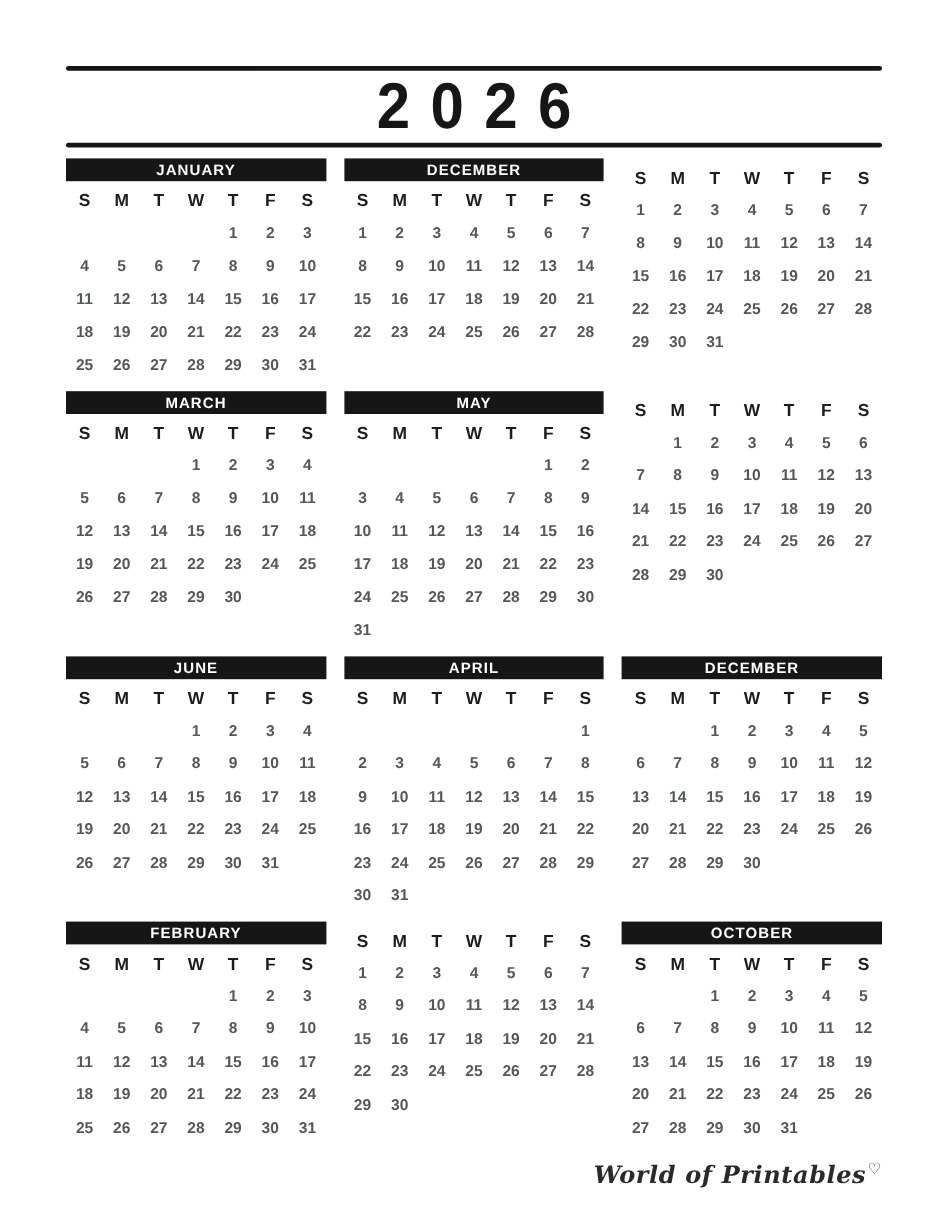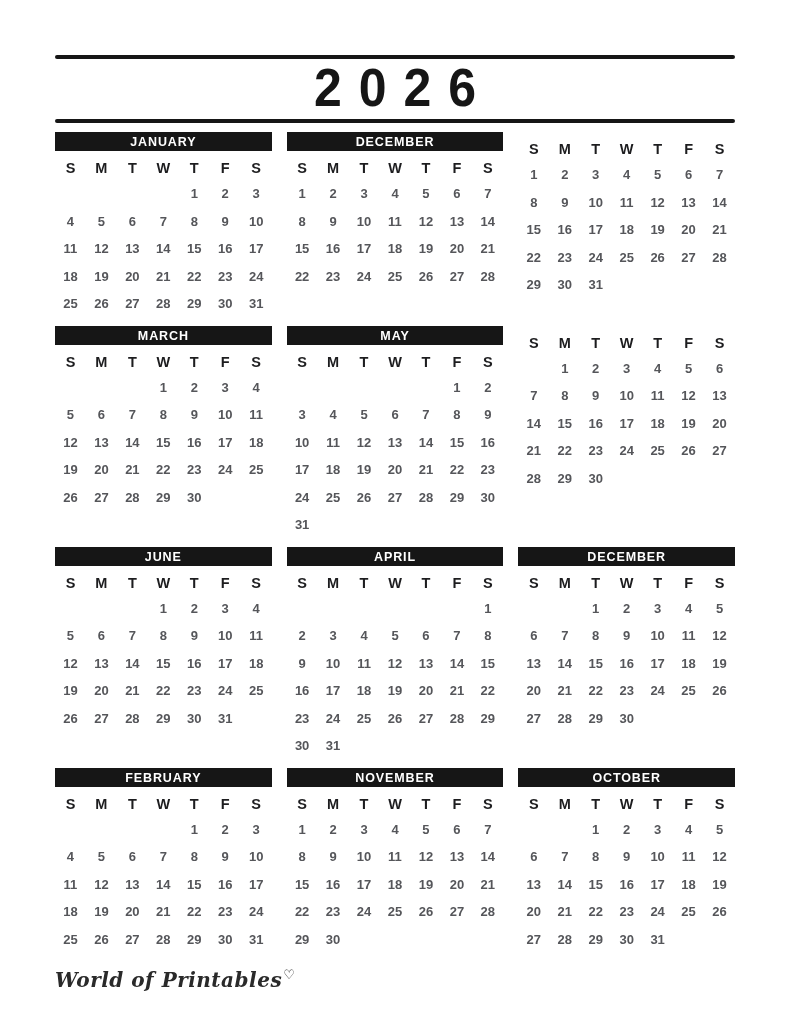--- a/index.html
+++ b/index.html
@@ -70,21 +70,21 @@
     text-align: center;
     font-size: 13px;
     font-weight: 700;
     color: #55565a;
     height: 27.5px;
     line-height: 27.5px;
   }
   
   .footer {
     margin-top: 14px;
-    text-align: left;
+    text-align: right;
   }
   .brand {
     display: inline-block;
     font-family: "DejaVu Serif", serif;
     font-style: italic;
     font-weight: 600;
     font-size: 20px;
     color: #2a2a2a;
     letter-spacing: 0.5px;
   }
@@ -577,21 +577,20 @@
           <span class="date-cell">25</span>
           <span class="date-cell">26</span>
           <span class="date-cell">27</span>
           <span class="date-cell">28</span>
           <span class="date-cell">29</span>
           <span class="date-cell">30</span>
           <span class="date-cell">31</span>
         </div>
       </section>
       <section class="month">
-        <div class="month-header">NOVEMBER</div>
         <div class="month-grid">
           <span class="dow-cell">S</span>
           <span class="dow-cell">M</span>
           <span class="dow-cell">T</span>
           <span class="dow-cell">W</span>
           <span class="dow-cell">T</span>
           <span class="dow-cell">F</span>
           <span class="dow-cell">S</span>
           <span class="date-cell">1</span>
           <span class="date-cell">2</span>

